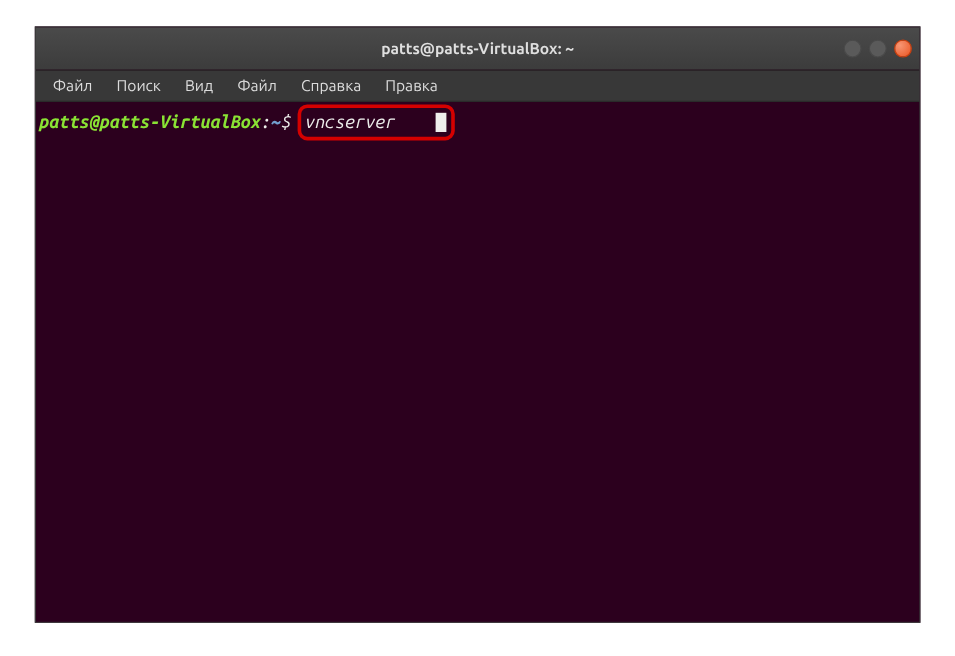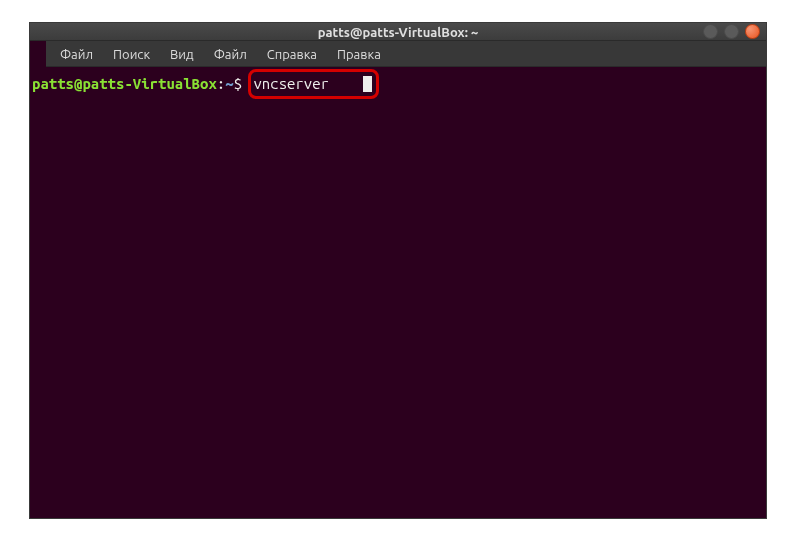--- a/index.html
+++ b/index.html
@@ -19,21 +19,21 @@
       top: 22px;
       left: 29px;
       width: 738px;
       height: 497px;
       background: #2c001e;
       border: 1px solid #3a3a3a;
       display: flex;
       flex-direction: column;
     }
     .titlebar {
-      height: 18px;
+      height: 36px;
       background: linear-gradient(to bottom, #4a4a4a, #3c3c3c);
       display: flex;
       align-items: center;
       position: relative;
       border-bottom: 1px solid #2a2a2a;
       text-align: right;
     }
     .title-text {
       position: absolute;
       left: 50%;
@@ -72,21 +72,20 @@
       border: 1px solid #c73f10;
     }
     .menubar {
       height: 26px;
       background: #383838;
       display: flex;
       align-items: center;
       padding: 0 6px;
       gap: 4px;
       border-bottom: 1px solid #2a2a2a;
-      margin-left: 16px;
     }
     .menu-item {
       color: #dcdcdc;
       font-size: 13px;
       padding: 3px 8px;
       cursor: default;
     }
     .terminal-body {
       flex: 1;
       background: #2c001e;
@@ -94,20 +93,21 @@
       font-family: "Ubuntu Mono", "DejaVu Sans Mono", monospace;
       font-size: 15px;
       line-height: 18px;
       color: #eeeeec;
       position: relative;
     }
     .prompt-line {
       display: flex;
       align-items: center;
       white-space: pre;
+      font-style: italic;
     }
     .prompt-user {
       color: #8ae234;
       font-weight: bold;
     }
     .prompt-colon {
       color: #eeeeec;
     }
     .prompt-path {
       color: #729fcf;

